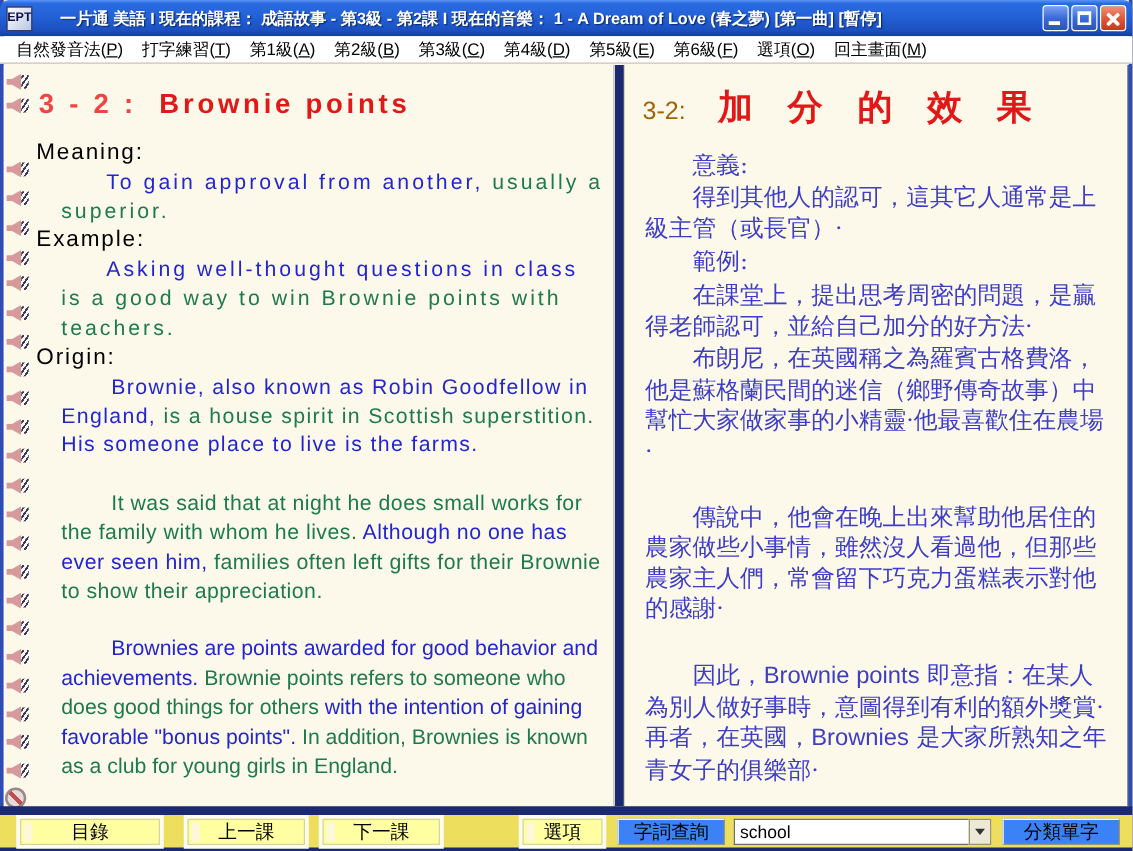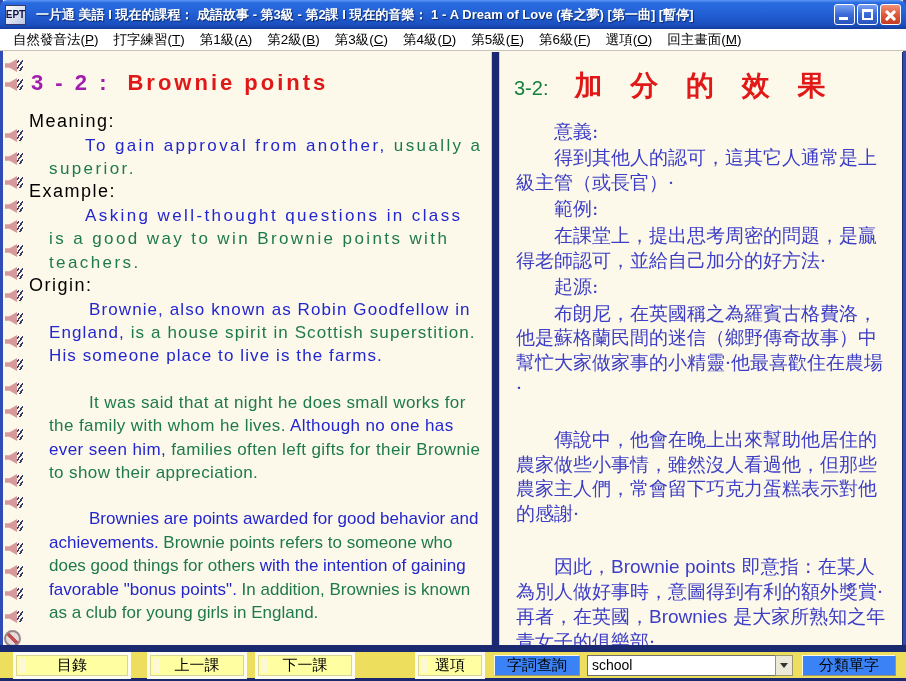--- a/index.html
+++ b/index.html
@@ -4,21 +4,21 @@
 <style>
   * { margin:0; padding:0; box-sizing:border-box; }
   body { width:906px; height:681px; overflow:hidden; background:#555; font-family:"Liberation Sans",sans-serif; }
   .window { position:relative; width:906px; height:681px; background:#fcf9ea; border-left:3px solid #2f4bb4; border-right:3px solid #2f4bb4; }
 
   
   .titlebar { position:absolute; top:0; left:-3px; right:-3px; height:29px;
     background:linear-gradient(180deg,#5a96f4 0%,#2a6ae0 10%,#2361d6 45%,#1b4fc0 85%,#123c9c 100%);
     border-radius:7px 7px 0 0; display:flex; align-items:center; padding:0 5px; }
   .app-icon { width:21px; height:20px; background:linear-gradient(135deg,#ffffff,#b9c6e2); border:1px solid #3a3a66;
-    color:#101048; font-size:10px; font-weight:bold; display:flex; align-items:center; justify-content:center; margin-right:10px; letter-spacing:0; }
+    color:#101048; font-size:10px; font-weight:bold; display:flex; align-items:center; justify-content:center; margin-right:22px; letter-spacing:0; }
   .title-text { color:#ffffff; font-weight:bold; font-size:13px; white-space:nowrap; overflow:hidden; flex:1;
     text-shadow:1px 1px 1px #0a2a6a; }
   .win-controls { display:flex; gap:2px; margin-left:6px; }
   .wbtn { width:21px; height:21px; border-radius:3px; border:1px solid #fff; position:relative;
     background:linear-gradient(180deg,#7aa2f2 0%,#3a6ad8 50%,#2a54bc 100%); cursor:pointer; }
   .wbtn.close { background:linear-gradient(180deg,#f09078 0%,#e05a3c 50%,#c23a22 100%); }
   .g-min { position:absolute; left:4px; bottom:4px; width:9px; height:3px; background:#fff; }
   .g-max { position:absolute; left:4px; top:4px; width:11px; height:11px; border:2px solid #fff; border-top-width:3px; }
   .g-x1,.g-x2 { position:absolute; left:3px; top:9px; width:13px; height:3px; background:#fff; border-radius:1px; }
   .g-x1 { transform:rotate(45deg); } .g-x2 { transform:rotate(-45deg); }
@@ -35,38 +35,38 @@
   .spk { position:absolute; left:2px; width:18px; height:15px; cursor:pointer; }
   .spk::before { content:""; position:absolute; left:0; top:1px; width:12px; height:13px; background:#d79a9a;
     clip-path:polygon(0 32%, 38% 32%, 100% 0, 100% 100%, 38% 68%, 0 68%); }
   .spk::after { content:""; position:absolute; right:0; top:2px; width:6px; height:11px;
     background:repeating-linear-gradient(-55deg,transparent 0 2px,#3a3a66 2px 3.5px); }
   .stop-icon { position:absolute; left:1px; width:17px; height:17px; border-radius:50%;
     background:linear-gradient(45deg,#e6dada 42%,#c05050 42% 58%,#e6dada 58%); border:2px solid #9a8888; }
 
   .left-panel { width:464px; flex:none; padding:10px 6px 0 2px; color:#101010; }
   .l-head { font-size:22px; font-weight:bold; letter-spacing:3px; margin:8px 0 14px 2px; }
-  .l-head .num { color:#a21caf; }
+  .l-head .num { color:#ef4444; }
   .l-head .ttl { color:#e01818; margin-left:18px; }
   .l-label { font-size:18px; letter-spacing:1.5px; color:#000; line-height:23.5px; }
   .left-panel p { margin:0 0 0 20px; line-height:23.4px; font-size:17px; }
   .p-wide { letter-spacing:2.4px; text-indent:36px; }
   .p-mid  { letter-spacing:1.1px; text-indent:40px; }
   .p-snug { letter-spacing:0.4px; text-indent:40px; }
   .p-tight{ letter-spacing:0; text-indent:40px; font-size:16.5px; }
   .gap-l { height:23px; }
   .c-blue { color:#2326cf; }
   .c-green{ color:#1e7a4a; }
 
   .divider { width:9px; flex:none; background:#1b2a70; border-left:1px solid #d6d2ba; border-right:1px solid #d6d2ba; }
 
   .right-panel { flex:1; font-family:"DejaVu Serif",serif; color:#3d3dc6; font-size:19px; line-height:24.6px;
     padding:18px 12px 0 14px; border-right:1px solid #1b2a70; }
   .r-head { margin:4px 0 18px 0; white-space:nowrap; }
-  .r-head .num { color:#15803d; font-size:20px; font-family:"Liberation Sans",sans-serif; }
+  .r-head .num { color:#a16207; font-size:20px; font-family:"Liberation Sans",sans-serif; }
   .r-head .ttl { color:#e01818; font-size:28px; font-weight:bold; letter-spacing:9px; margin-left:26px; }
   .right-panel p { margin:2px; text-indent:2em; }
   .r-label { text-indent:0; }
   .gap-r { height:24px; }
   .latin { font-family:"Liberation Sans",sans-serif; }
 
   
   .bottom-strip { position:absolute; top:645px; left:-3px; right:-3px; height:7px; background:#1b2a70; }
   .toolbar { position:absolute; top:652px; left:-3px; right:-3px; height:29px; background:#eede5e;
     border-bottom:3px solid #1b2a70; display:flex; align-items:center; padding:0 10px 0 16px; }
@@ -182,21 +182,20 @@
     <div class="divider"></div>
 
     <div class="right-panel">
       <div class="r-head">
         <span class="num">3-2:</span><span class="ttl">加 分 的 效 果</span>
       </div>
       <p class="r-label">意義:</p>
       <p>得到其他人的認可，這其它人通常是上級主管（或長官）·</p>
       <p class="r-label">範例:</p>
       <p>在課堂上，提出思考周密的問題，是贏得老師認可，並給自己加分的好方法·</p>
-      <p class="r-label">起源:</p>
       <p>布朗尼，在英國稱之為羅賓古格費洛，他是蘇格蘭民間的迷信（鄉野傳奇故事）中幫忙大家做家事的小精靈·他最喜歡住在農場·</p>
       <div class="gap-r"></div>
       <p>傳說中，他會在晚上出來幫助他居住的農家做些小事情，雖然沒人看過他，但那些農家主人們，常會留下巧克力蛋糕表示對他的感謝·</p>
       <div class="gap-r"></div>
       <p><span>因此，</span><span class="latin">Brownie points</span><span> 即意指：在某人為別人做好事時，意圖得到有利的額外獎賞·再者，在英國，</span><span class="latin">Brownies</span><span> 是大家所熟知之年青女子的俱樂部·</span></p>
     </div>
 
   </div>
 
   <div class="bottom-strip"></div>

